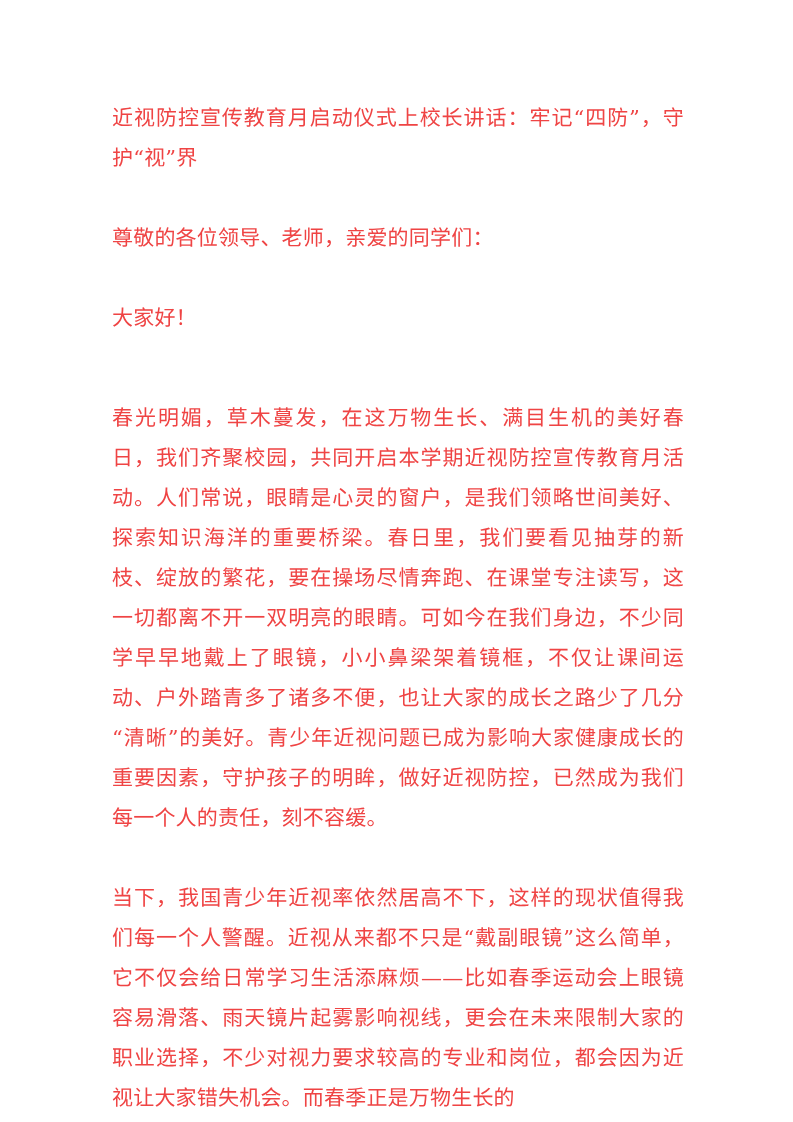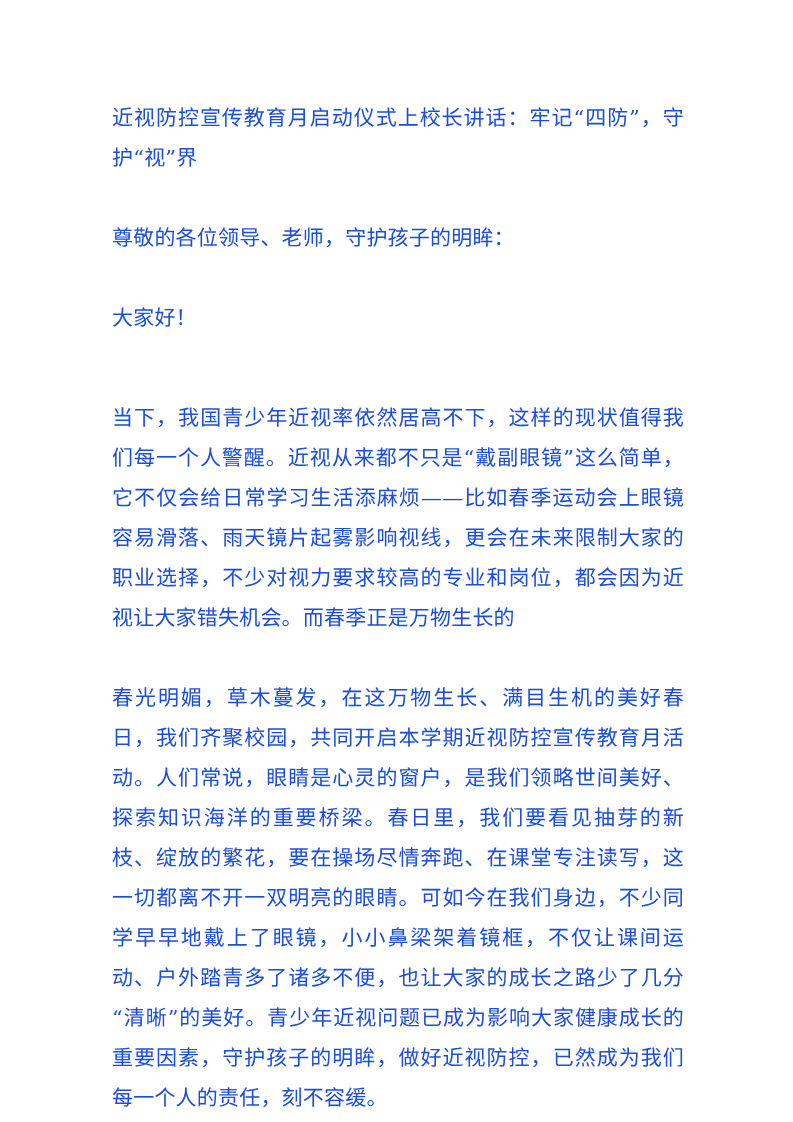--- a/index.html
+++ b/index.html
@@ -34,21 +34,21 @@
   }
 
   
   .title,
   .salutation,
   .greeting,
   .para {
     font-family: "DejaVu Serif", "Liberation Serif", serif;
     font-size: 21px;
     line-height: 40px;
-    color: #1d4ed8;
+    color: #ef4444;
     text-align: justify;
     text-justify: inter-character;
     letter-spacing: 0.2px;
     margin: 0;
     word-break: break-all;
     white-space: normal;
   }
 
   .title {
     margin-bottom: 40px;
@@ -76,22 +76,22 @@
   }
 </style>
 </head>
 <body>
 
 <div class="page">
   <div class="doc-body">
 
     <p class="title">近视防控宣传教育月启动仪式上校长讲话：牢记“四防”，守护“视”界</p>
 
-    <p class="salutation">尊敬的各位领导、老师，守护孩子的明眸：</p>
+    <p class="salutation">尊敬的各位领导、老师，亲爱的同学们：</p>
 
     <p class="greeting">大家好！</p>
 
+    <p class="para">春光明媚，草木蔓发，在这万物生长、满目生机的美好春日，我们齐聚校园，共同开启本学期近视防控宣传教育月活动。人们常说，眼睛是心灵的窗户，是我们领略世间美好、探索知识海洋的重要桥梁。春日里，我们要看见抽芽的新枝、绽放的繁花，要在操场尽情奔跑、在课堂专注读写，这一切都离不开一双明亮的眼睛。可如今在我们身边，不少同学早早地戴上了眼镜，小小鼻梁架着镜框，不仅让课间运动、户外踏青多了诸多不便，也让大家的成长之路少了几分“清晰”的美好。青少年近视问题已成为影响大家健康成长的重要因素，守护孩子的明眸，做好近视防控，已然成为我们每一个人的责任，刻不容缓。</p>
+
     <p class="para para--clipped">当下，我国青少年近视率依然居高不下，这样的现状值得我们每一个人警醒。近视从来都不只是“戴副眼镜”这么简单，它不仅会给日常学习生活添麻烦——比如春季运动会上眼镜容易滑落、雨天镜片起雾影响视线，更会在未来限制大家的职业选择，不少对视力要求较高的专业和岗位，都会因为近视让大家错失机会。而春季正是万物生长的</p>
-
-    <p class="para">春光明媚，草木蔓发，在这万物生长、满目生机的美好春日，我们齐聚校园，共同开启本学期近视防控宣传教育月活动。人们常说，眼睛是心灵的窗户，是我们领略世间美好、探索知识海洋的重要桥梁。春日里，我们要看见抽芽的新枝、绽放的繁花，要在操场尽情奔跑、在课堂专注读写，这一切都离不开一双明亮的眼睛。可如今在我们身边，不少同学早早地戴上了眼镜，小小鼻梁架着镜框，不仅让课间运动、户外踏青多了诸多不便，也让大家的成长之路少了几分“清晰”的美好。青少年近视问题已成为影响大家健康成长的重要因素，守护孩子的明眸，做好近视防控，已然成为我们每一个人的责任，刻不容缓。</p>
 
   </div>
 </div>
 
 </body></html>

